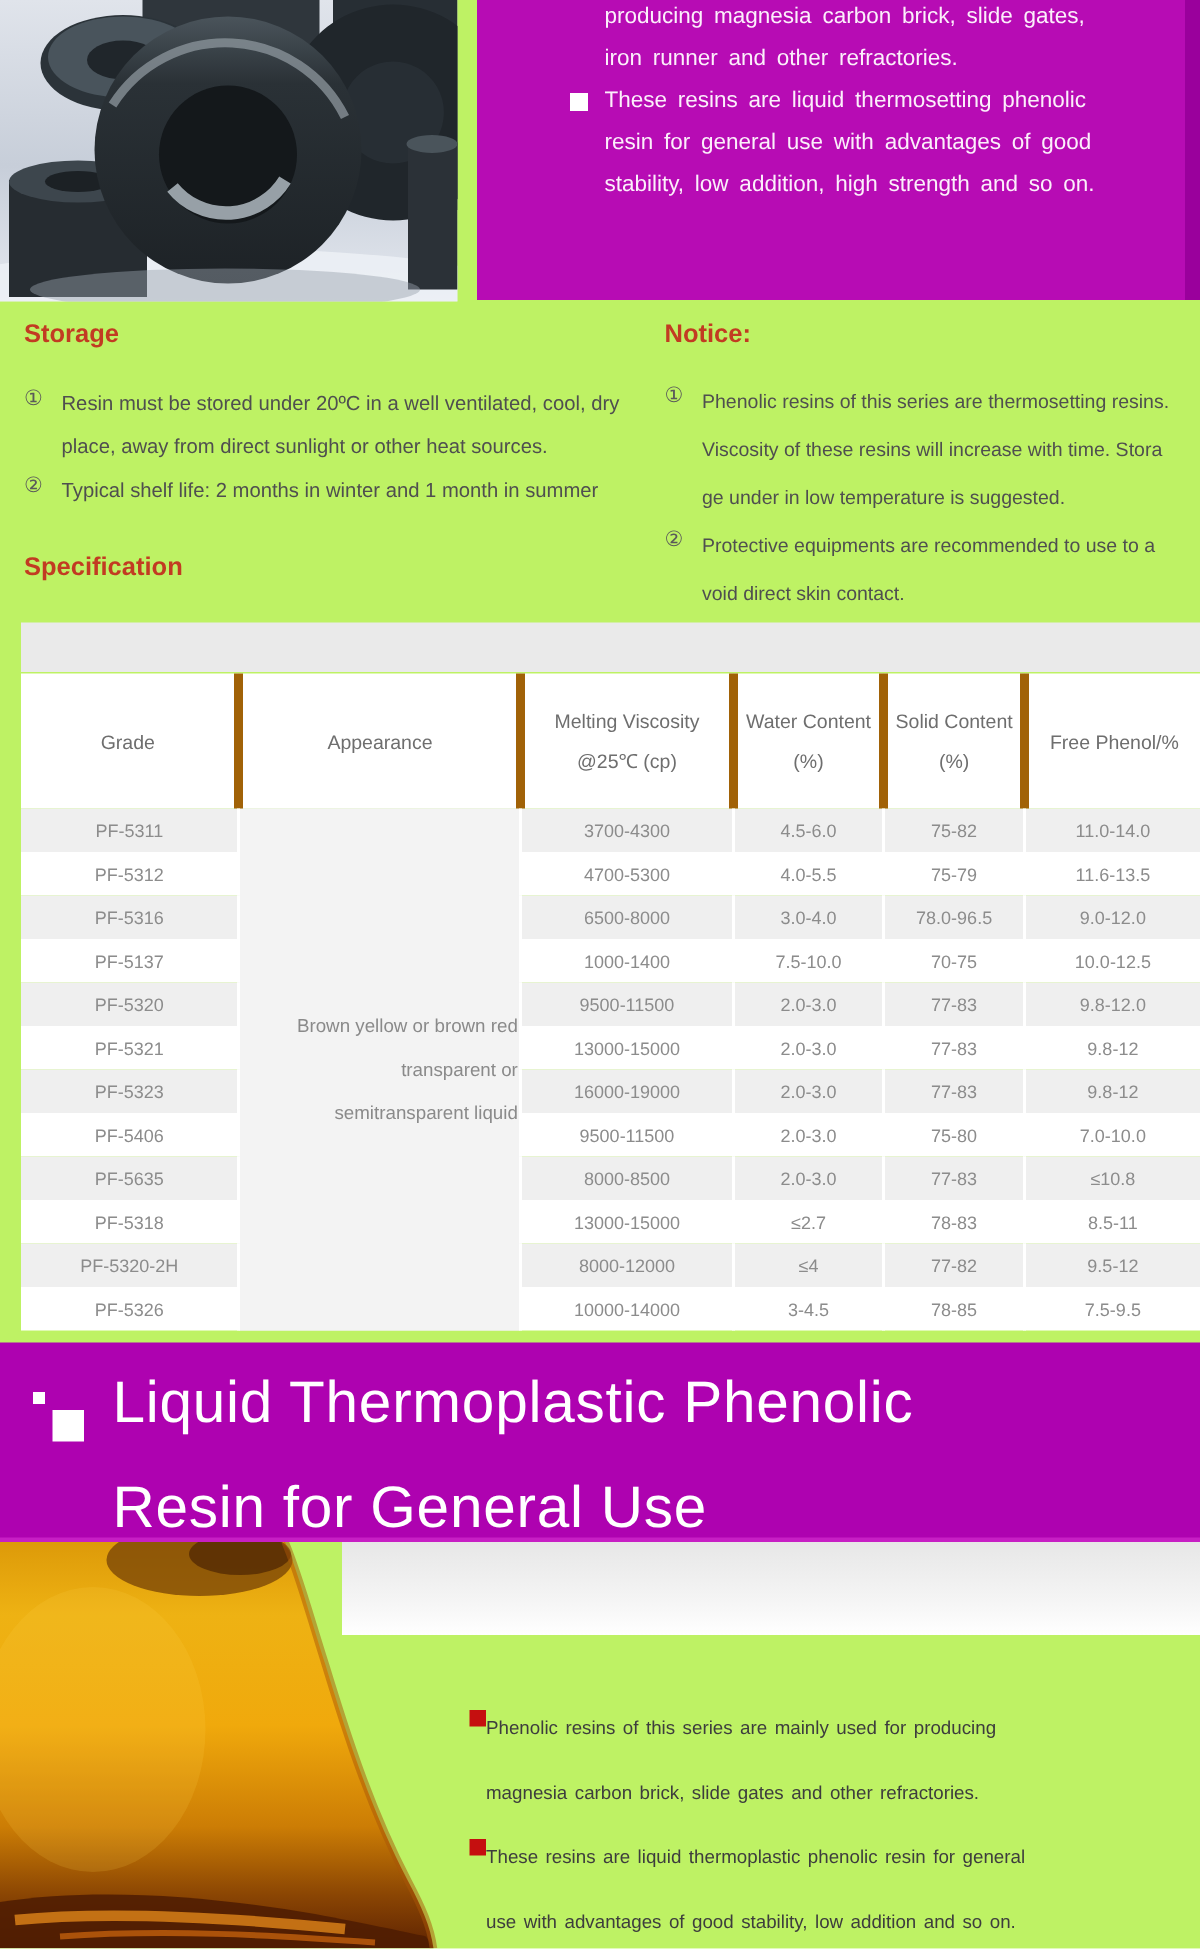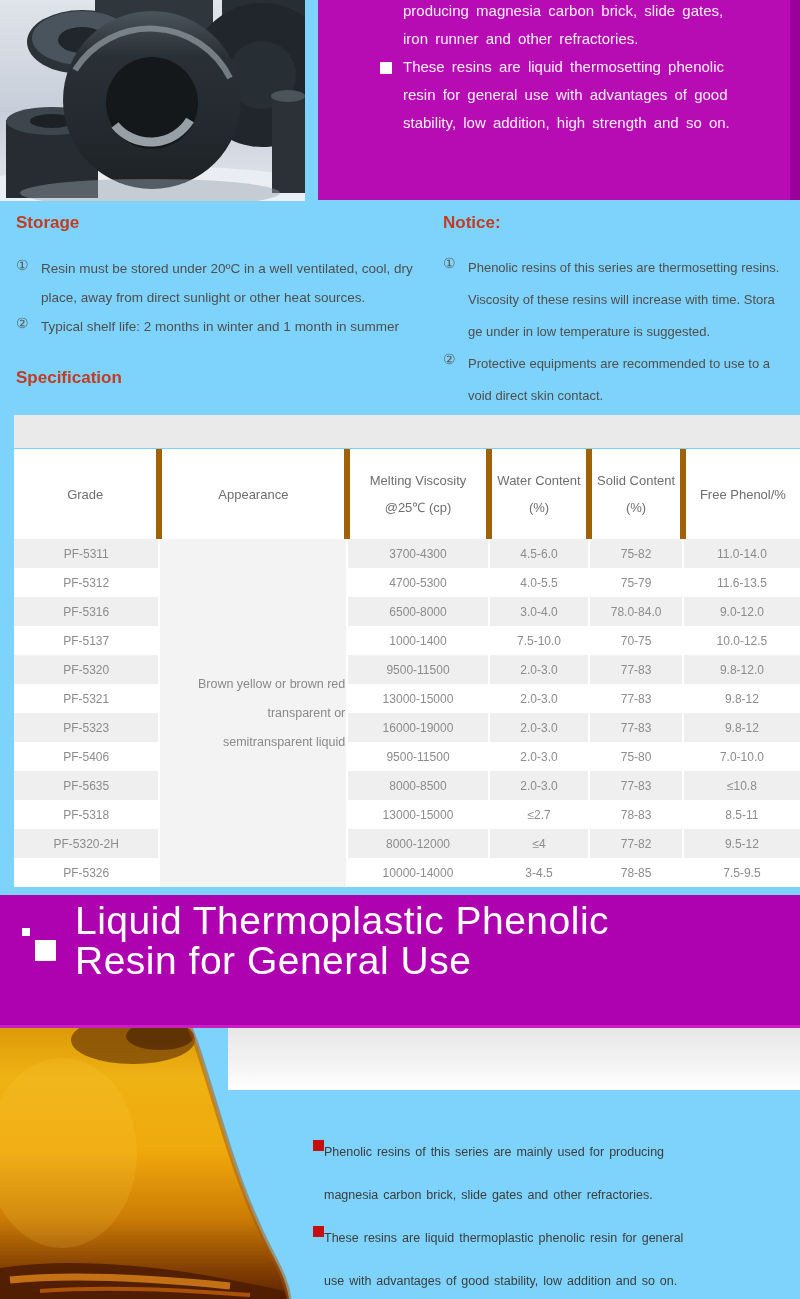--- a/index.html
+++ b/index.html
@@ -1,16 +1,16 @@
 <!DOCTYPE html>
 <html><head>
 <meta charset="utf-8">
 <style>
   html,body{margin:0;padding:0;background:#fff;}
-  .page{position:relative;width:800px;height:1299px;background:#7dd3fc;overflow:hidden;
+  .page{position:relative;width:800px;height:1299px;background:#bef264;overflow:hidden;
         font-family:"Liberation Sans", sans-serif;}
 
   
   .photo-top{position:absolute;left:0;top:0;width:305px;height:201px;}
 
   
   .purple-top{position:absolute;left:318px;top:0;width:482px;height:200px;background:#b70cb4;}
   .purple-strip{position:absolute;right:0;top:0;width:10px;height:100%;background:#9a009c;}
   .intro-text{position:absolute;left:85px;top:-3px;width:345px;color:#fceffb;
               font-size:15px;line-height:28px;word-spacing:3px;}
@@ -48,21 +48,21 @@
   td{text-align:center;font-size:12px;color:#8c8c8c;vertical-align:middle;}
   td + td{border-left:2px solid #fff;}
   td.appearance{background:#f3f3f3;white-space:pre-line;line-height:29px;color:#8a8a8a;font-size:12.5px;text-align:right;}
 
   
   .banner{position:absolute;left:0;top:895px;width:800px;height:130px;background:#ae02b0;
           border-bottom:3px solid #c71fc4;box-sizing:content-box;}
   .banner .sq-small{position:absolute;left:22px;top:33px;width:8px;height:8px;background:#fff;}
   .banner .sq-big{position:absolute;left:35px;top:45px;width:21px;height:21px;background:#fff;}
   .banner-title{position:absolute;left:75px;top:6px;margin:0;color:#fff;font-weight:400;
-                font-size:39px;line-height:40px;white-space:pre-line;letter-spacing:0.5px;}
+                font-size:39px;line-height:70px;white-space:pre-line;letter-spacing:0.5px;}
 
   
   .gray-band{position:absolute;left:228px;top:1028px;width:572px;height:62px;
              background:linear-gradient(to bottom,#e7e7e7 0%,#f4f4f4 60%,#ffffff 100%);}
   .flask{position:absolute;left:0;top:1028px;width:300px;height:271px;}
   .applications{position:absolute;left:313px;top:1131px;width:372px;}
   .applications .red-h{font-size:16.5px;margin-bottom:16px;}
   .app-item{display:flex;align-items:flex-start;}
   .app-item .rsq{flex:none;width:11px;height:11px;background:#c50f0f;margin-top:9px;}
   .app-item .txt{white-space:pre-line;font-size:12.5px;line-height:43px;
@@ -191,21 +191,21 @@
           <td>PF-5312</td>
           <td>4700-5300</td>
           <td>4.0-5.5</td>
           <td>75-79</td>
           <td>11.6-13.5</td>
         </tr>
         <tr>
           <td>PF-5316</td>
           <td>6500-8000</td>
           <td>3.0-4.0</td>
-          <td>78.0-84.0</td>
+          <td>78.0-96.5</td>
           <td>9.0-12.0</td>
         </tr>
         <tr>
           <td>PF-5137</td>
           <td>1000-1400</td>
           <td>7.5-10.0</td>
           <td>70-75</td>
           <td>10.0-12.5</td>
         </tr>
         <tr>

